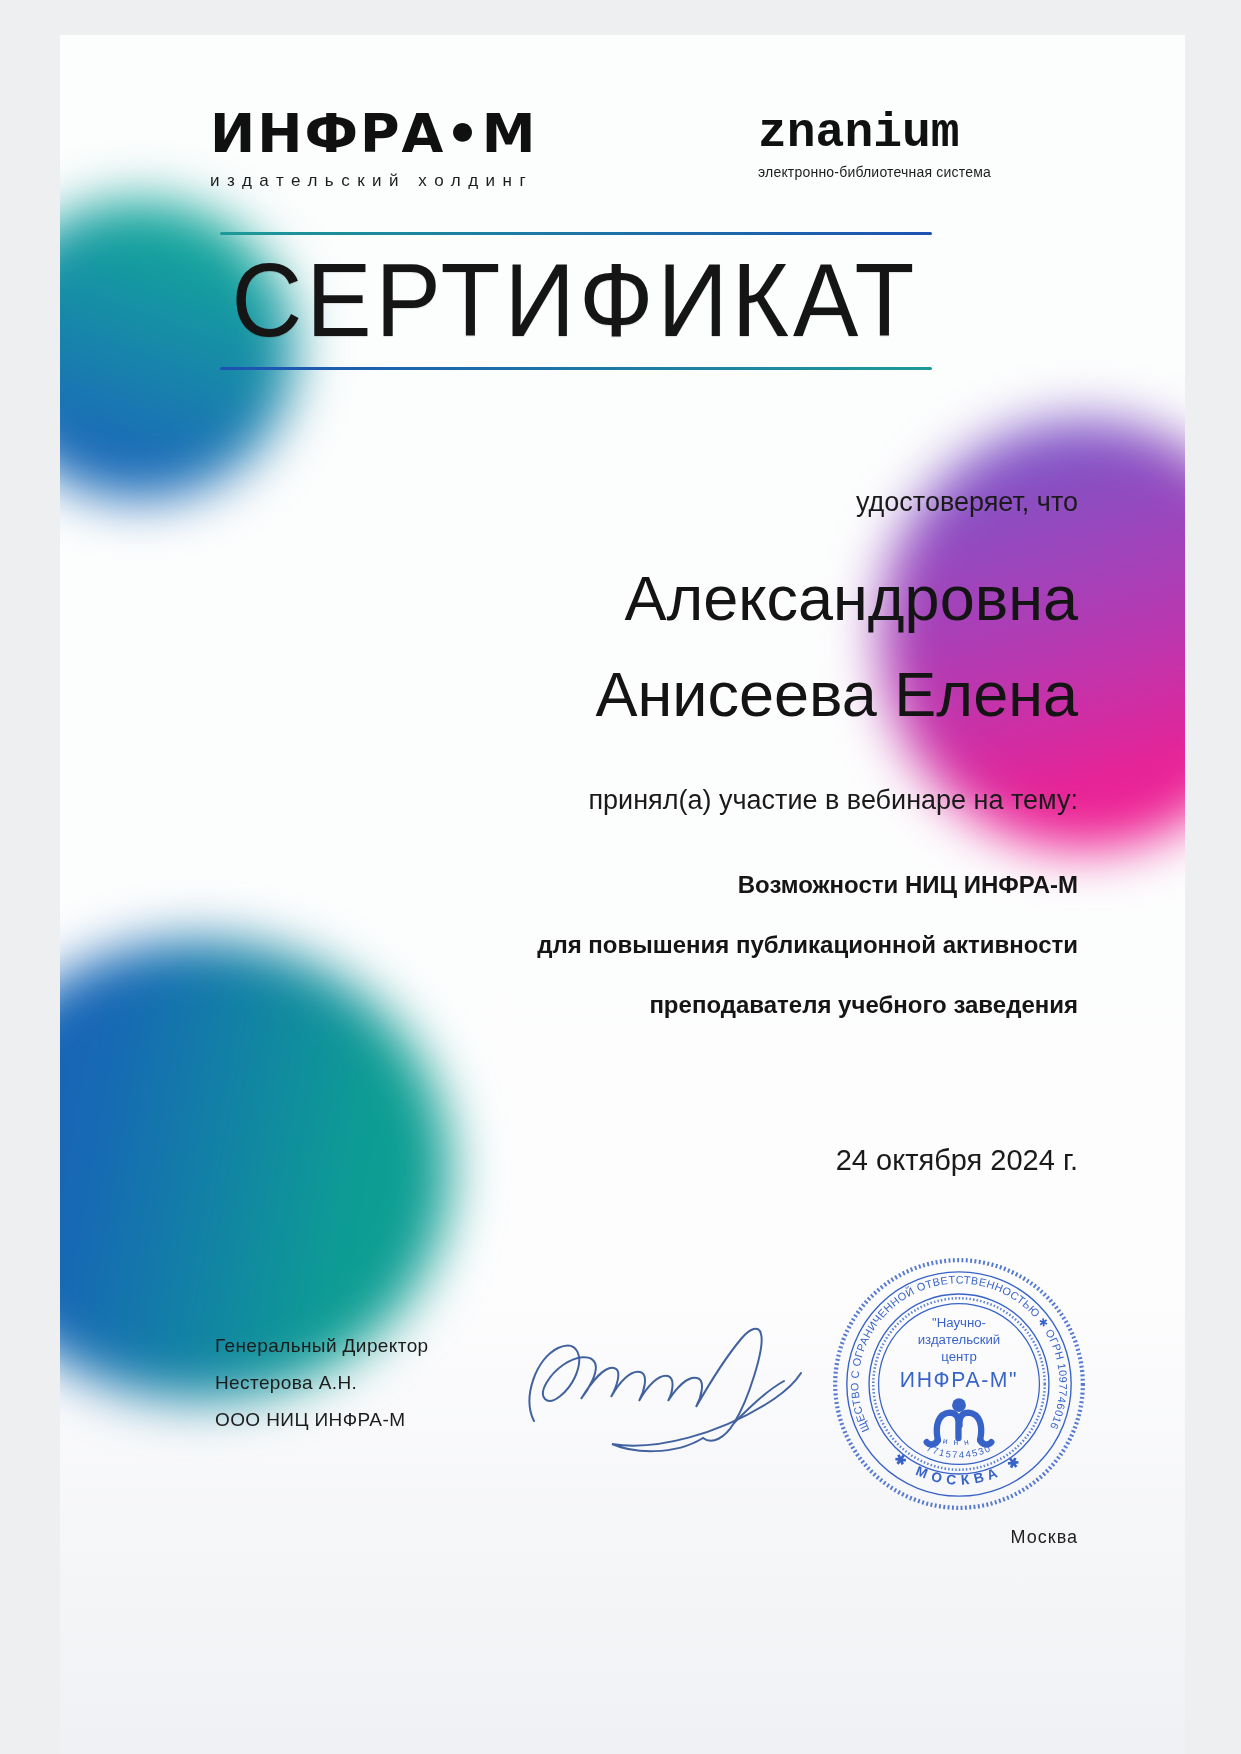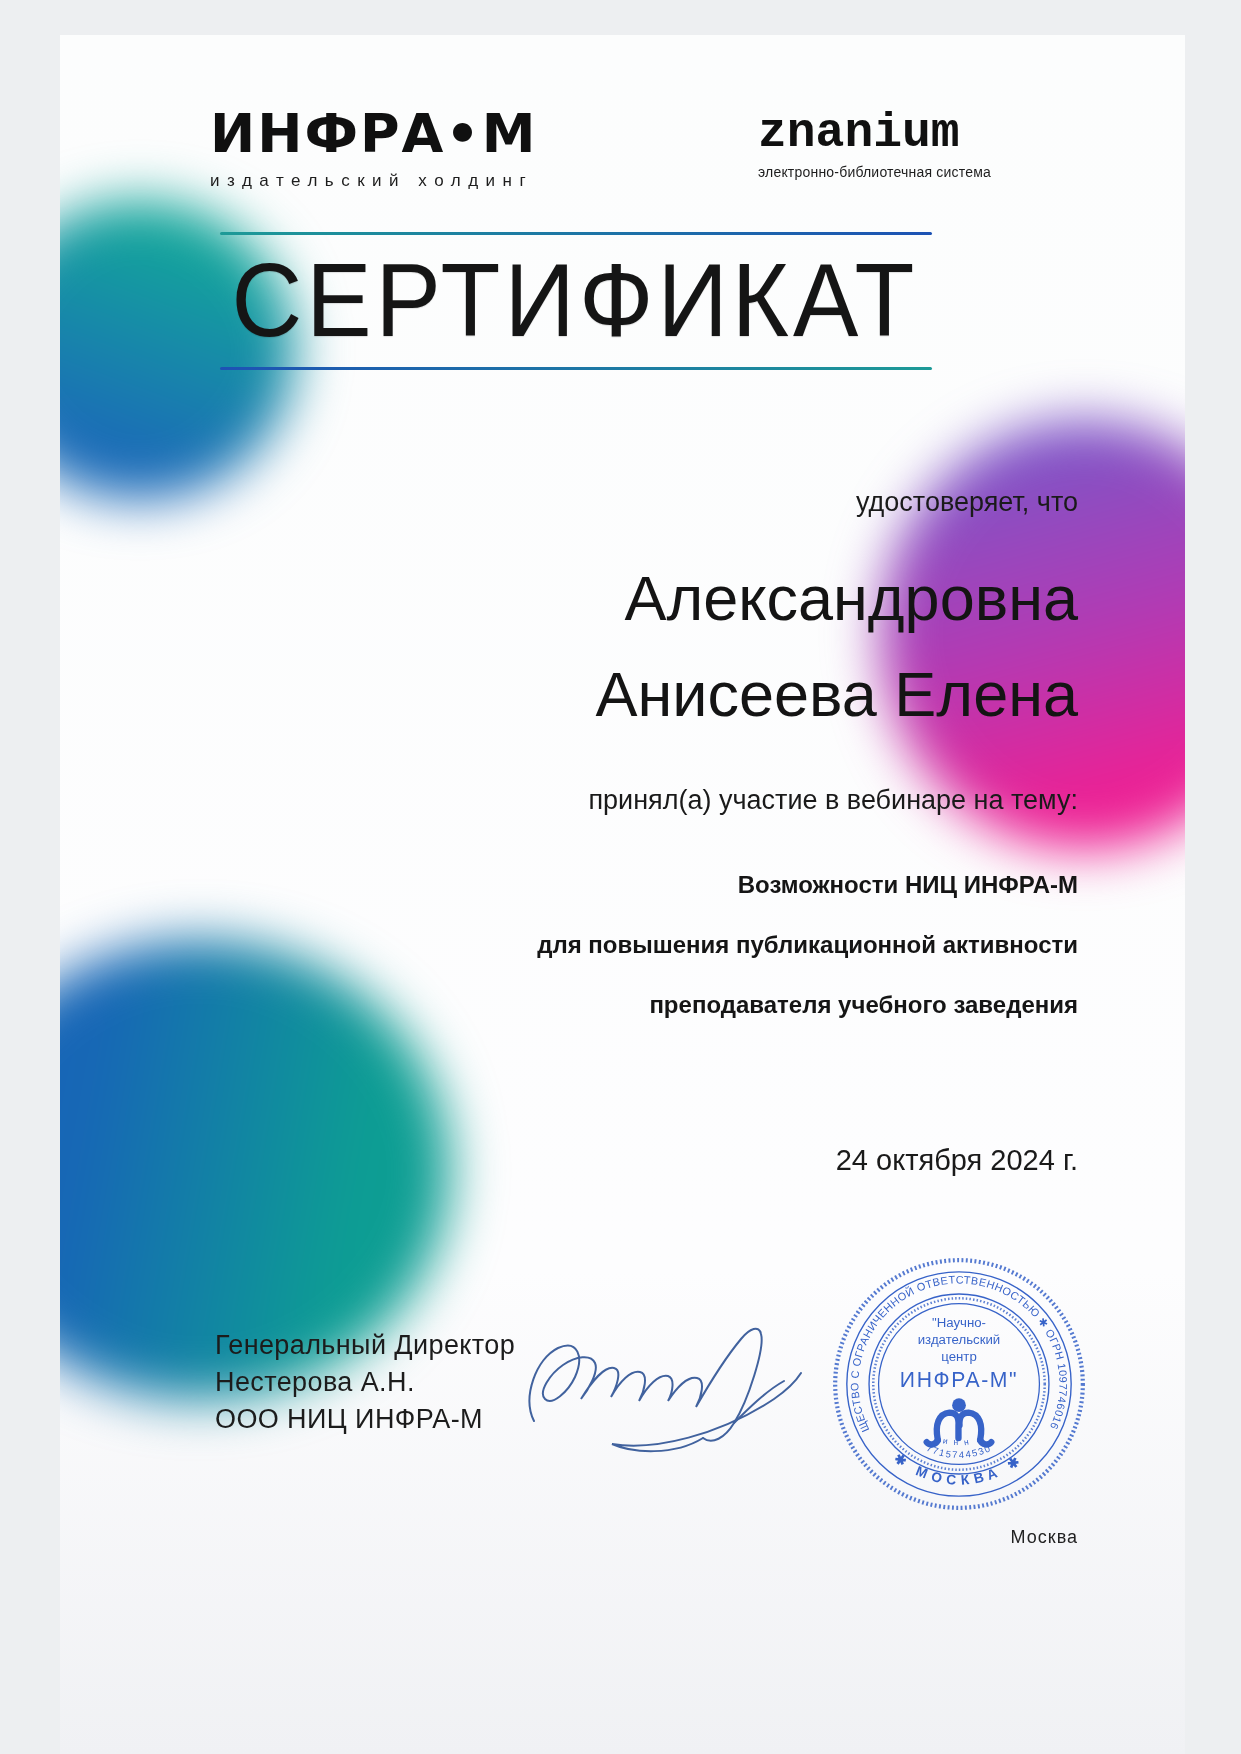--- a/index.html
+++ b/index.html
@@ -49,21 +49,21 @@
   .center-col{position:absolute;left:8px;width:1010px;text-align:right;color:#1a1a1a;}
   .certifies{top:452px;font-size:27px;}
   .recipient{top:515px;font-size:63px;line-height:96px;color:#141414;}
   .participation{top:750px;font-size:27px;}
   .topic{top:820px;font-size:24px;line-height:60px;color:#151515;font-weight:bold;}
   .date{top:1098px;font-size:29px;margin-top:11px;}
   .city{top:1492px;font-size:18px;letter-spacing:1px;color:#222;}
 
   .signatory{
     position:absolute;left:155px;top:1292px;
-    font-size:27px;line-height:37px;letter-spacing:.4px;color:#1c1c1c;
+    font-size:19px;line-height:37px;letter-spacing:.4px;color:#1c1c1c;
   }
   .signature-svg{position:absolute;left:452px;top:1258px;}
   .stamp-svg{position:absolute;left:772px;top:1222px;opacity:.95;}
   .stamp-text{font-family:"Liberation Sans",sans-serif;fill:#2d5bc6;}
 </style>
 </head>
 <body>
 
 <div class="card">
 

